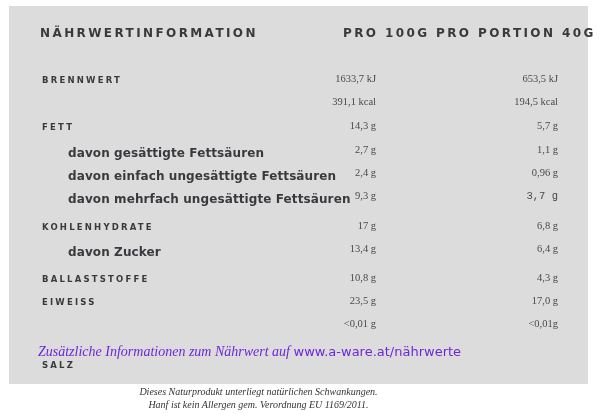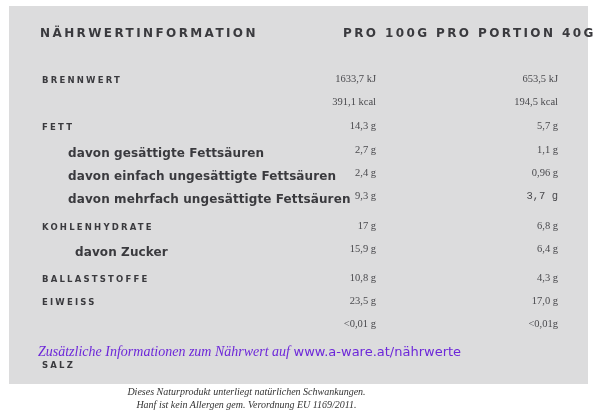--- a/index.html
+++ b/index.html
@@ -31,21 +31,21 @@
   }
   .c1 { right: 224px; }
   .c2 { right: 42px; text-align: right; }
   .more {
     position: absolute; left: 38px; top: 344px;
     font-size: 14px; color: #6d28d9; white-space: nowrap;
   }
   .more .it { font-family: "Liberation Serif", serif; font-style: italic; }
   .more .url { font-family: "DejaVu Sans", sans-serif; font-size: 13px; }
   .foot {
-    position: absolute; left: 0; width: 493px; text-align: center;
+    position: absolute; left: 12px; width: 493px; text-align: center;
     font-family: "Liberation Serif", serif; font-style: italic; font-size: 10px; color: #333;
   }
 </style>
 </head>
 <body>
 
 <div class="panel"></div>
 
 <div class="hdr" style="left:40px;">NÄHRWERTINFORMATION</div>
 <div class="hdr" style="left:343px;">PRO 100G</div>
@@ -70,22 +70,22 @@
 <div class="val c2" style="top:167px;">0,96 g</div>
 
 <div class="sub" style="left:68px; top:192px;">davon mehrfach ungesättigte Fettsäuren</div>
 <div class="val c1" style="top:190px;">9,3 g</div>
 <div class="val c2" style="top:190px;font-family:Liberation Mono, monospace;">3,7 g</div>
 
 <div class="lbl" style="left:42px; top:222px;">KOHLENHYDRATE</div>
 <div class="val c1" style="top:220px;">17 g</div>
 <div class="val c2" style="top:220px;">6,8 g</div>
 
-<div class="sub" style="left:68px; top:245px;margin-left:7px;">davon Zucker</div>
-<div class="val c1" style="top:243px;">15,9 g</div>
+<div class="sub" style="left:68px; top:245px;">davon Zucker</div>
+<div class="val c1" style="top:243px;">13,4 g</div>
 <div class="val c2" style="top:243px;">6,4 g</div>
 
 <div class="lbl" style="left:42px; top:274px;">BALLASTSTOFFE</div>
 <div class="val c1" style="top:272px;">10,8 g</div>
 <div class="val c2" style="top:272px;">4,3 g</div>
 
 <div class="lbl" style="left:42px; top:297px;">EIWEISS</div>
 <div class="val c1" style="top:295px;">23,5 g</div>
 <div class="val c2" style="top:295px;">17,0 g</div>
 

